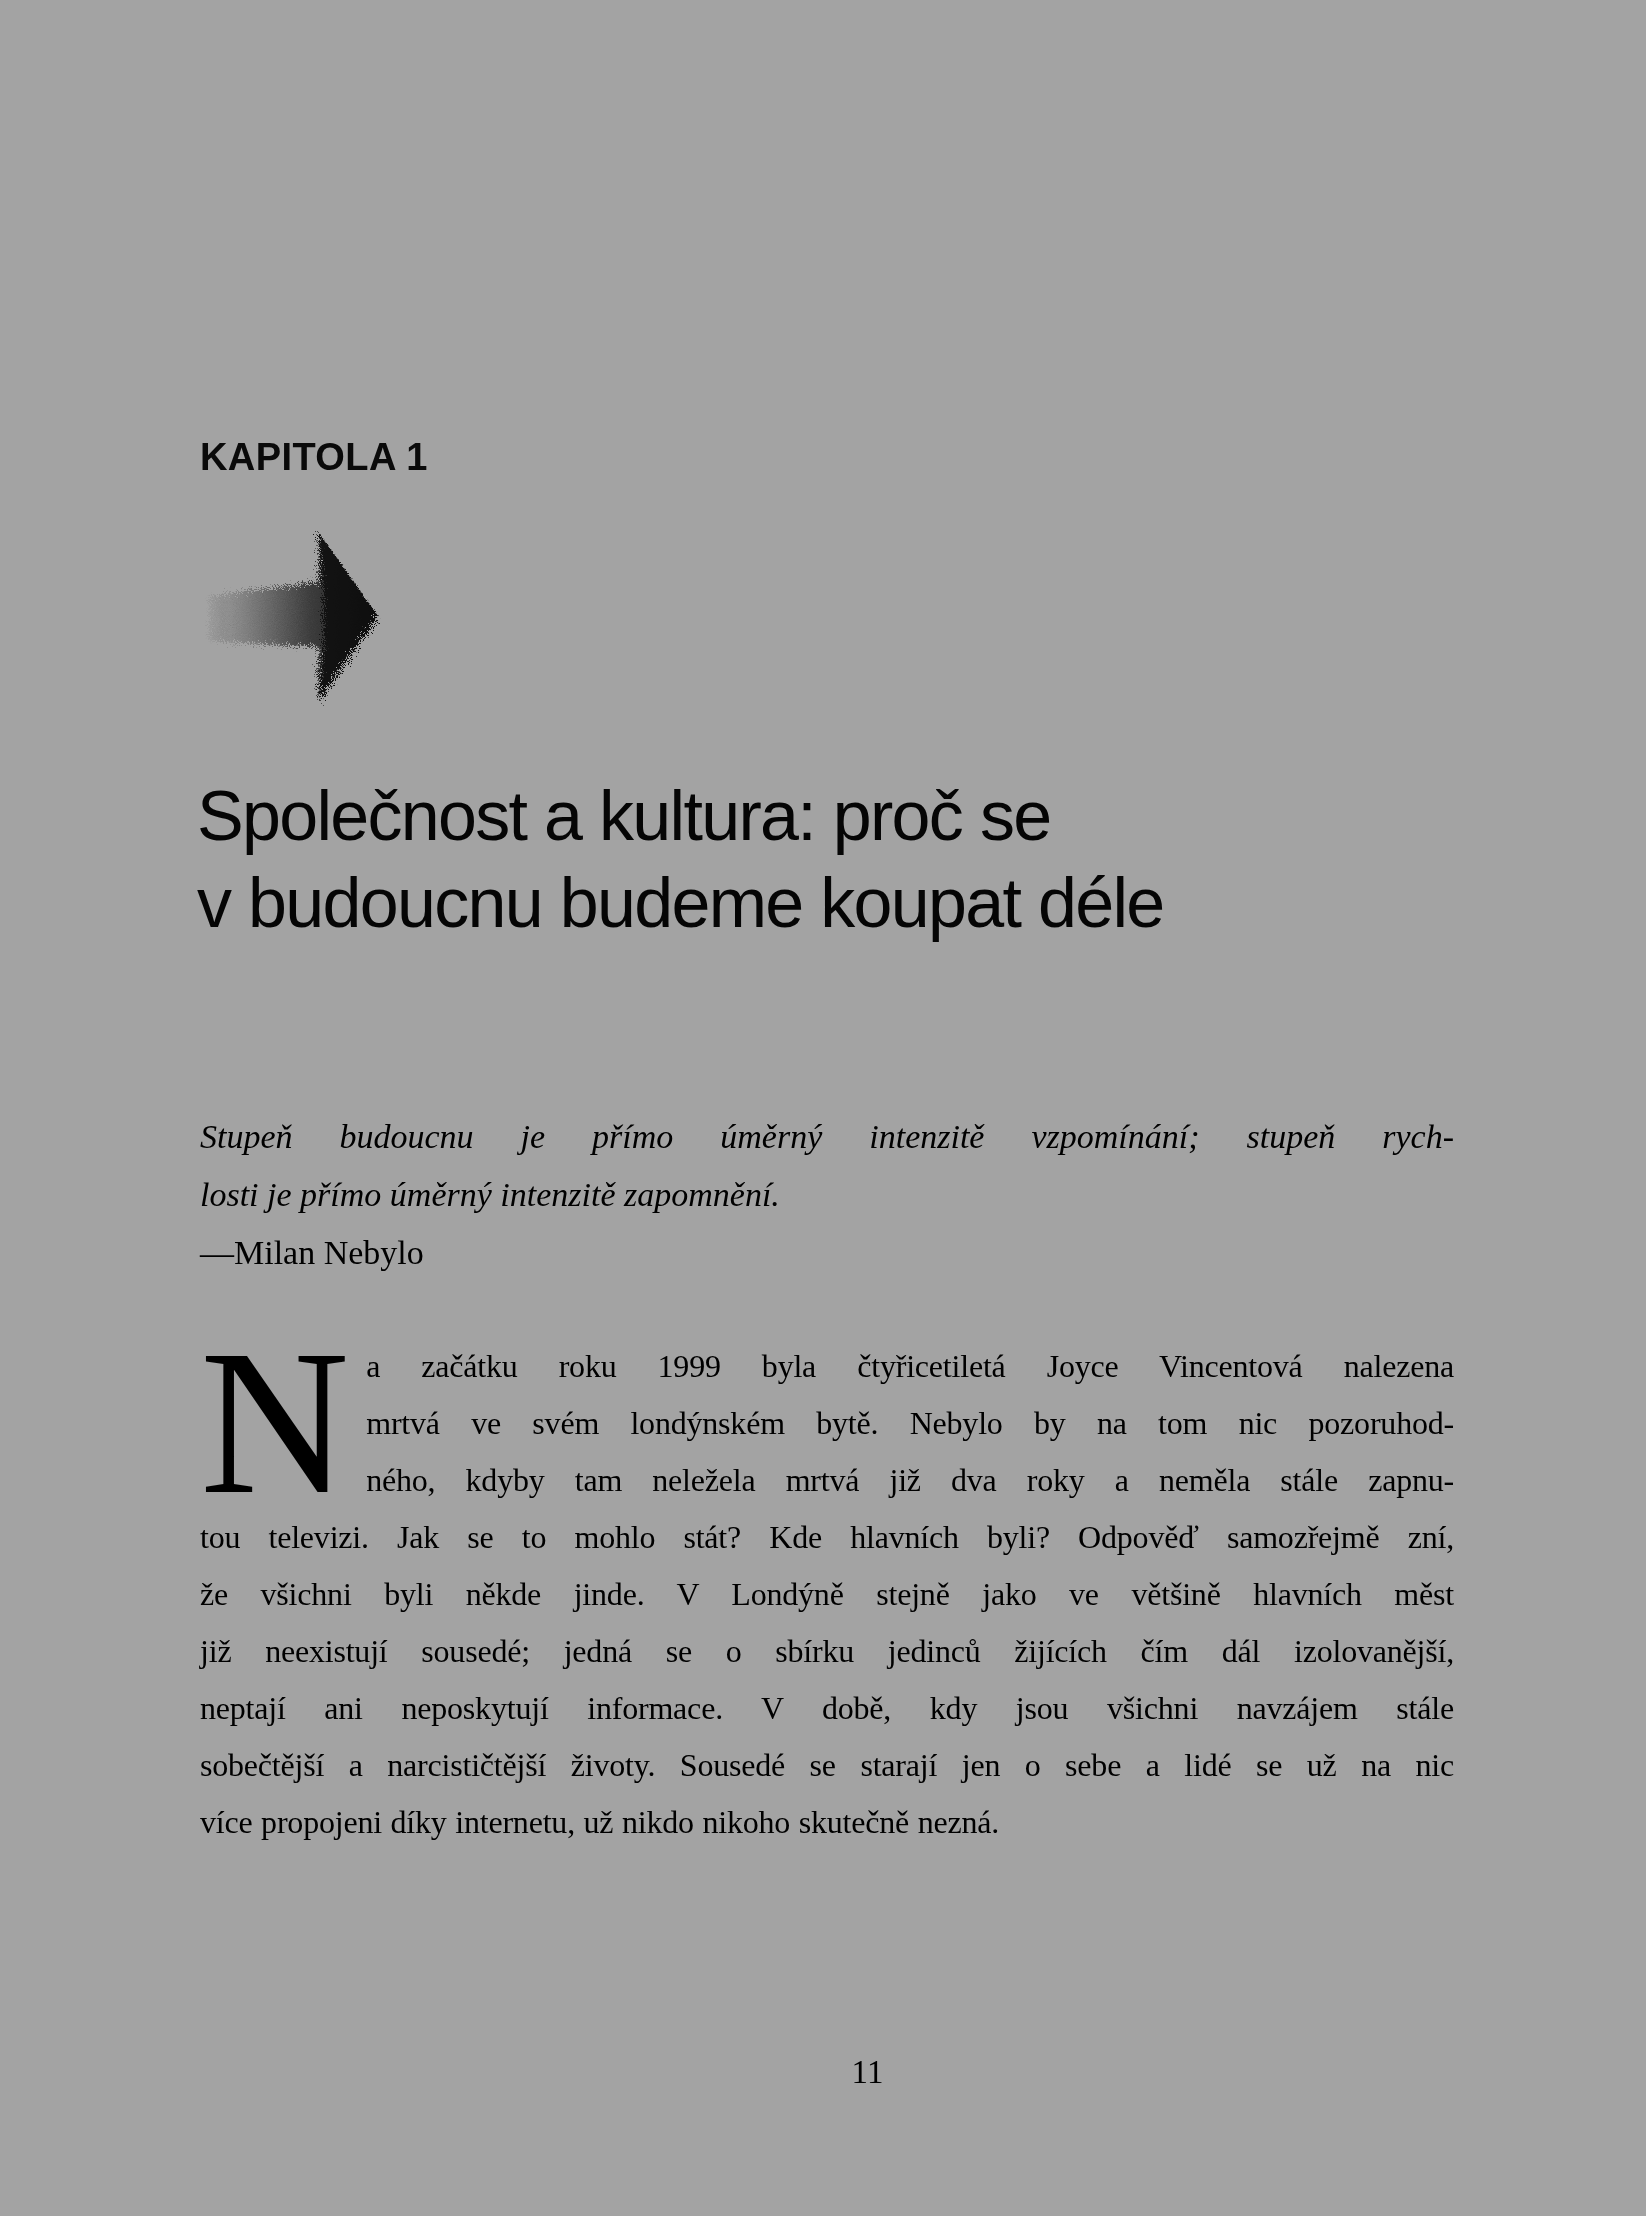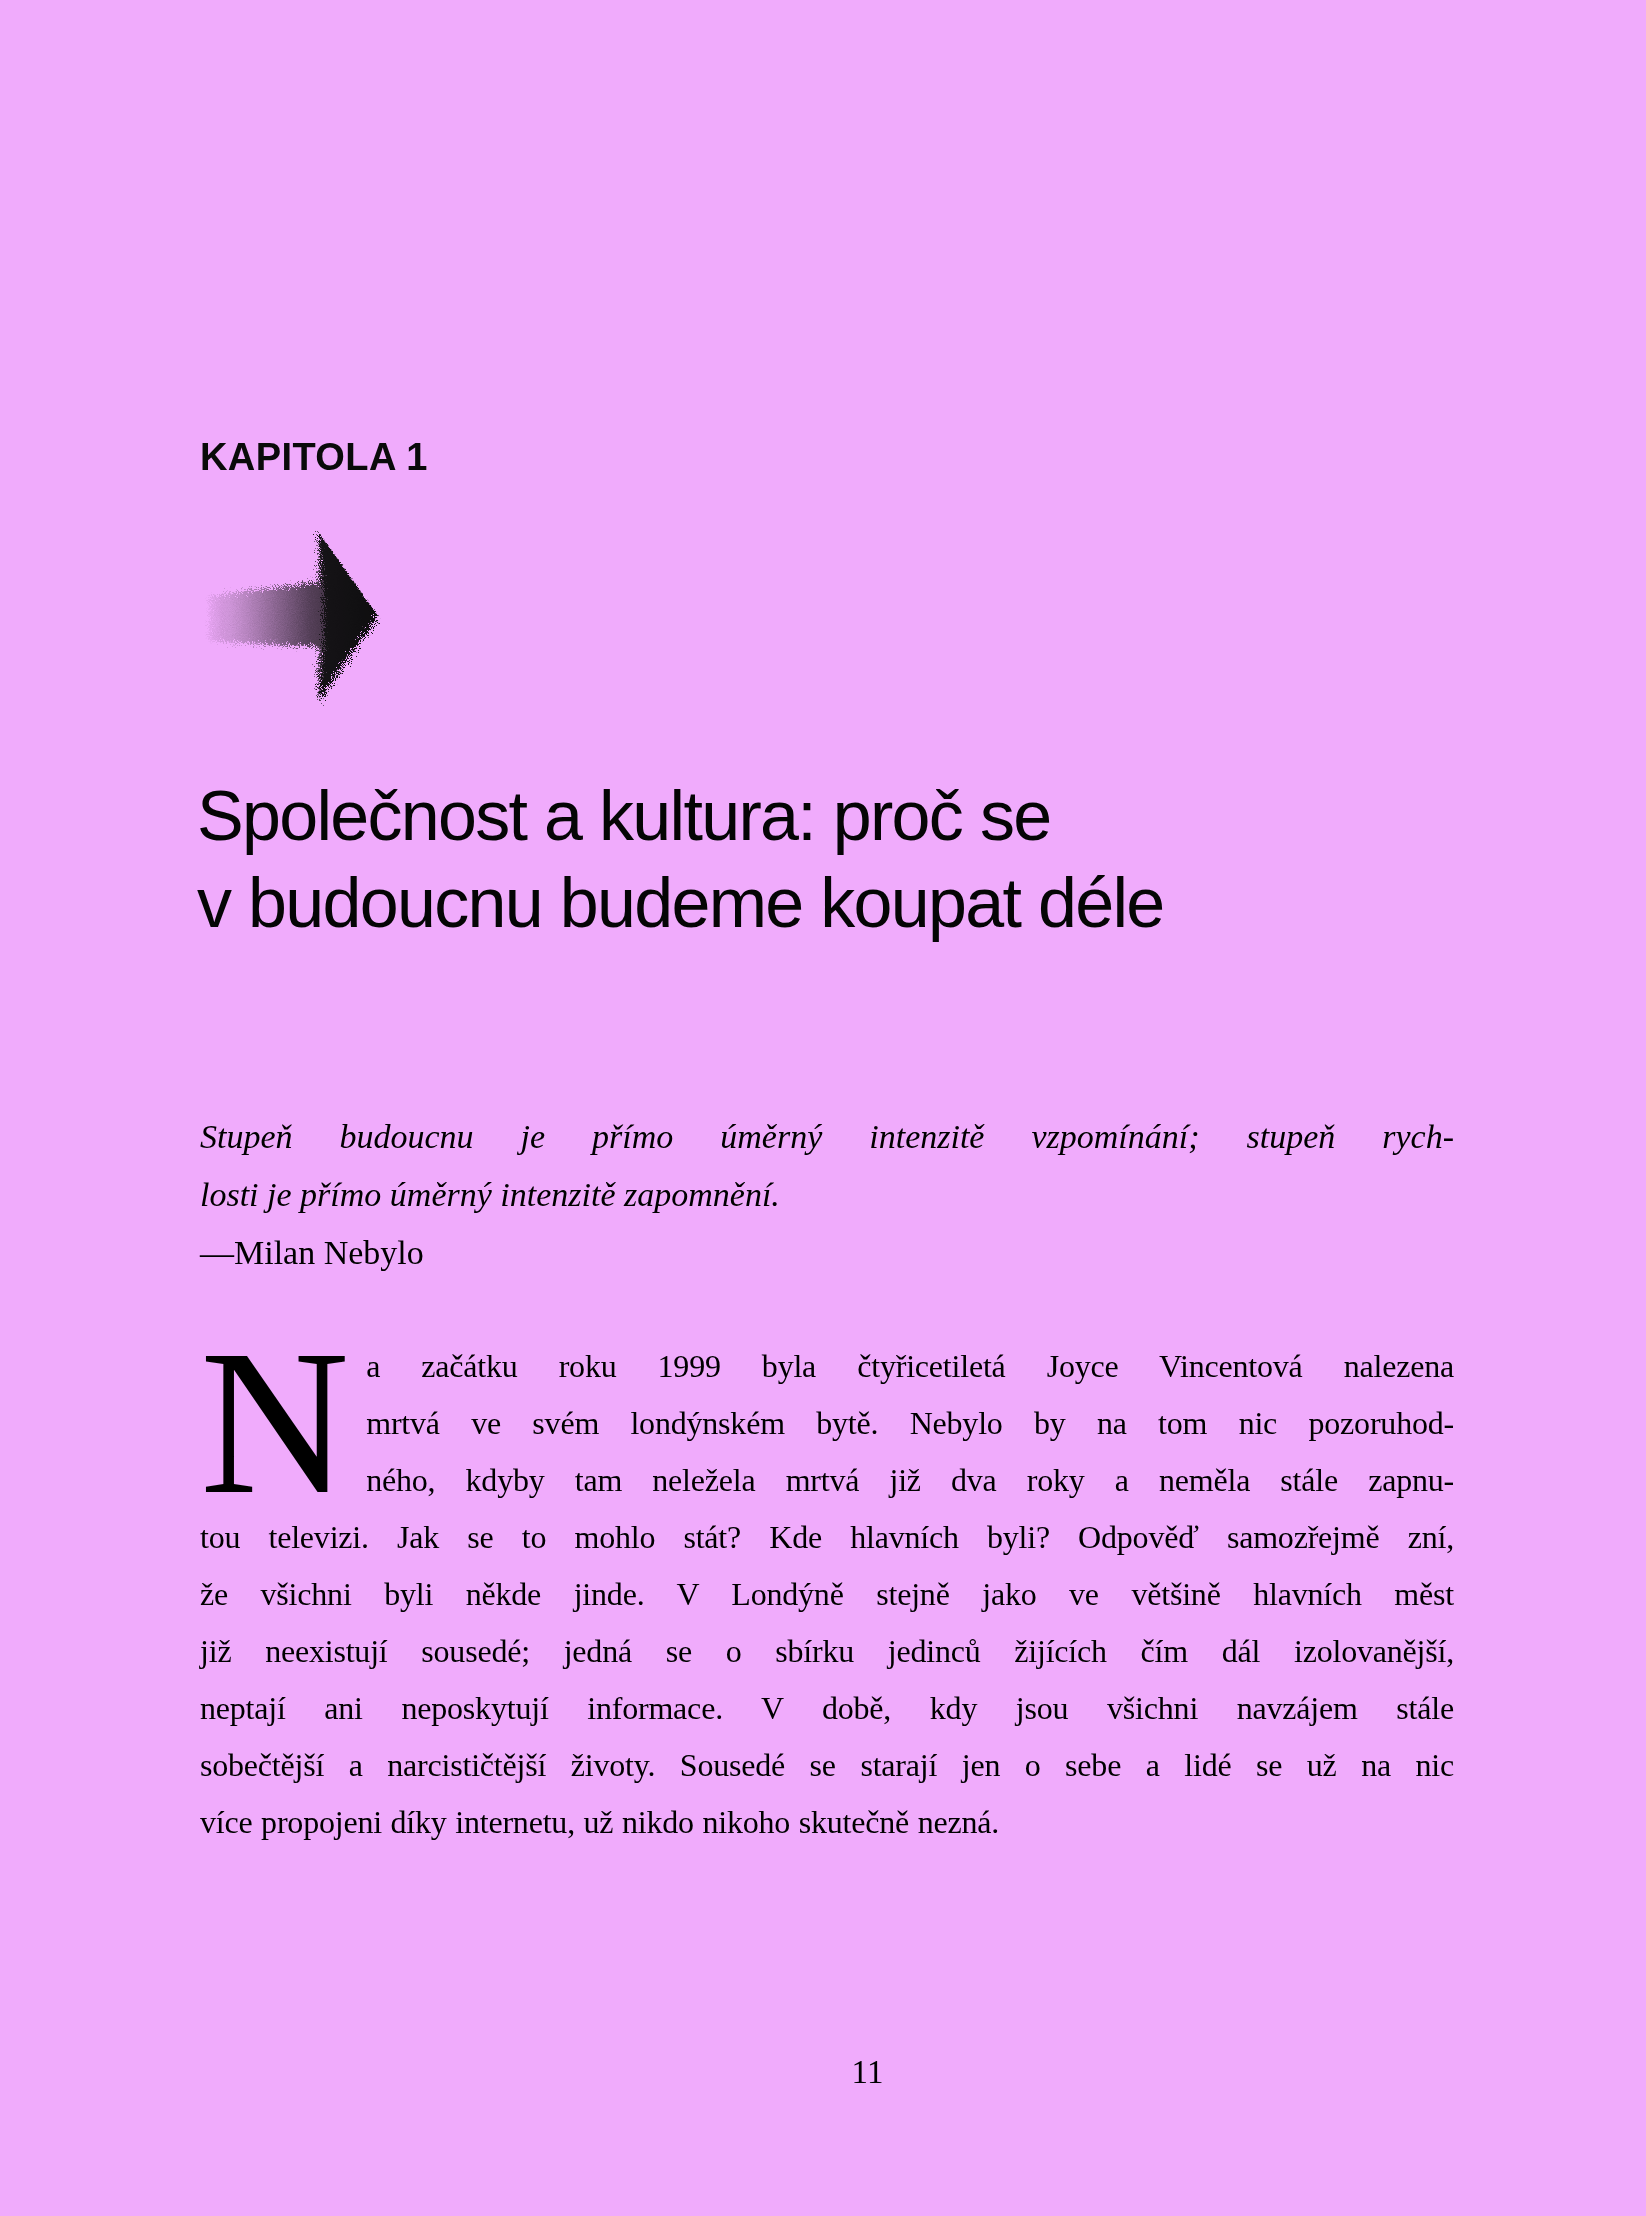--- a/index.html
+++ b/index.html
@@ -5,21 +5,21 @@
   html, body {
     margin: 0;
     padding: 0;
     background: #e8e8e8;
   }
   .page {
     position: relative;
     width: 1647px;
     height: 2216px;
     margin: 0 auto;
-    background: #f0abfc;
+    background: #a3a3a3;
     color: #000000;
     overflow: hidden;
     font-family: "Liberation Serif", serif;
   }
 
   .kicker {
     position: absolute;
     left: 200px;
     top: 436px;
     font-family: "Liberation Sans", sans-serif;

